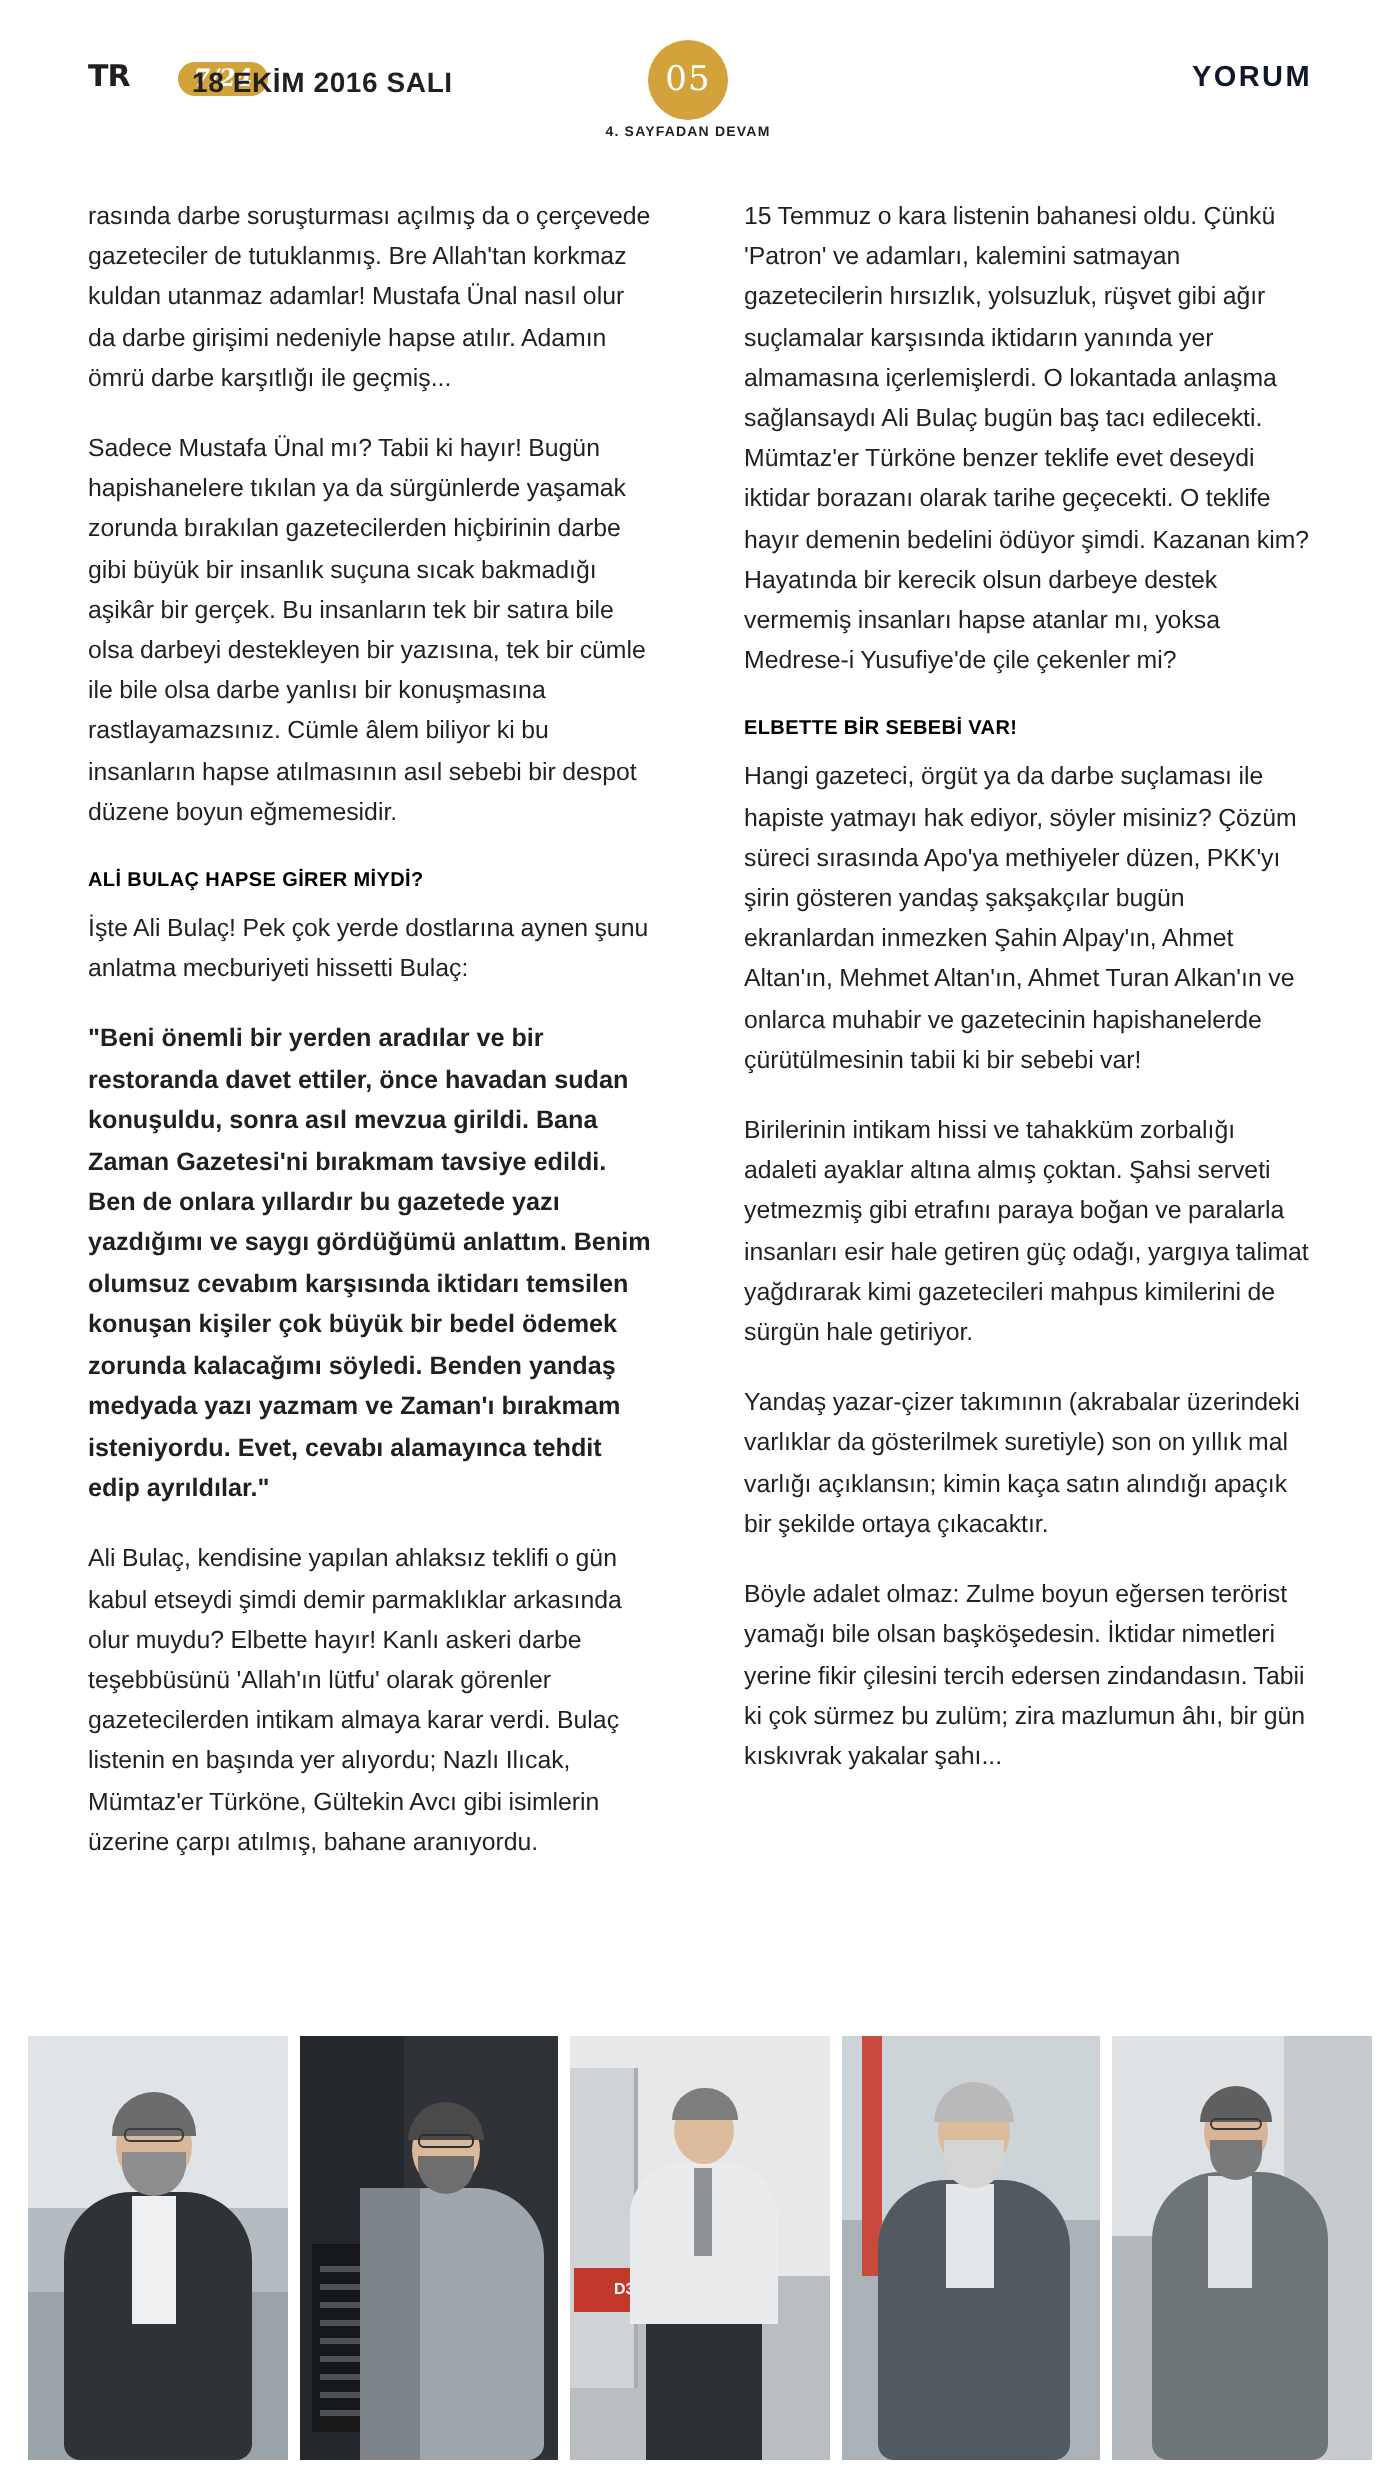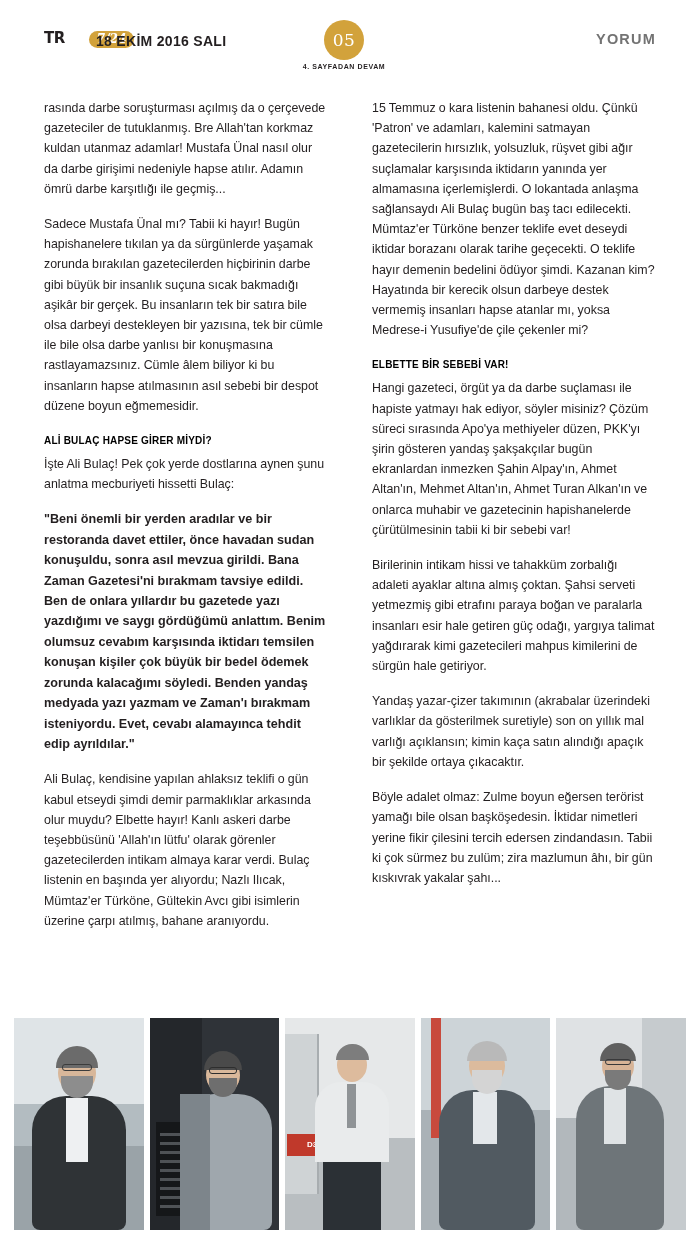--- a/index.html
+++ b/index.html
@@ -85,21 +85,21 @@
     letter-spacing: 0.6px;
     color: #231f20;
   }
   .section-name {
     position: absolute;
     right: 44px;
     top: 31px;
     font-size: 14.5px;
     font-weight: bold;
     letter-spacing: 1.2px;
-    color: #737373;
+    color: #0f172a;
   }
 
   
   .columns {
     position: absolute;
     top: 98px;
     left: 44px;
     width: 612px;
     display: flex;
     gap: 44px;

